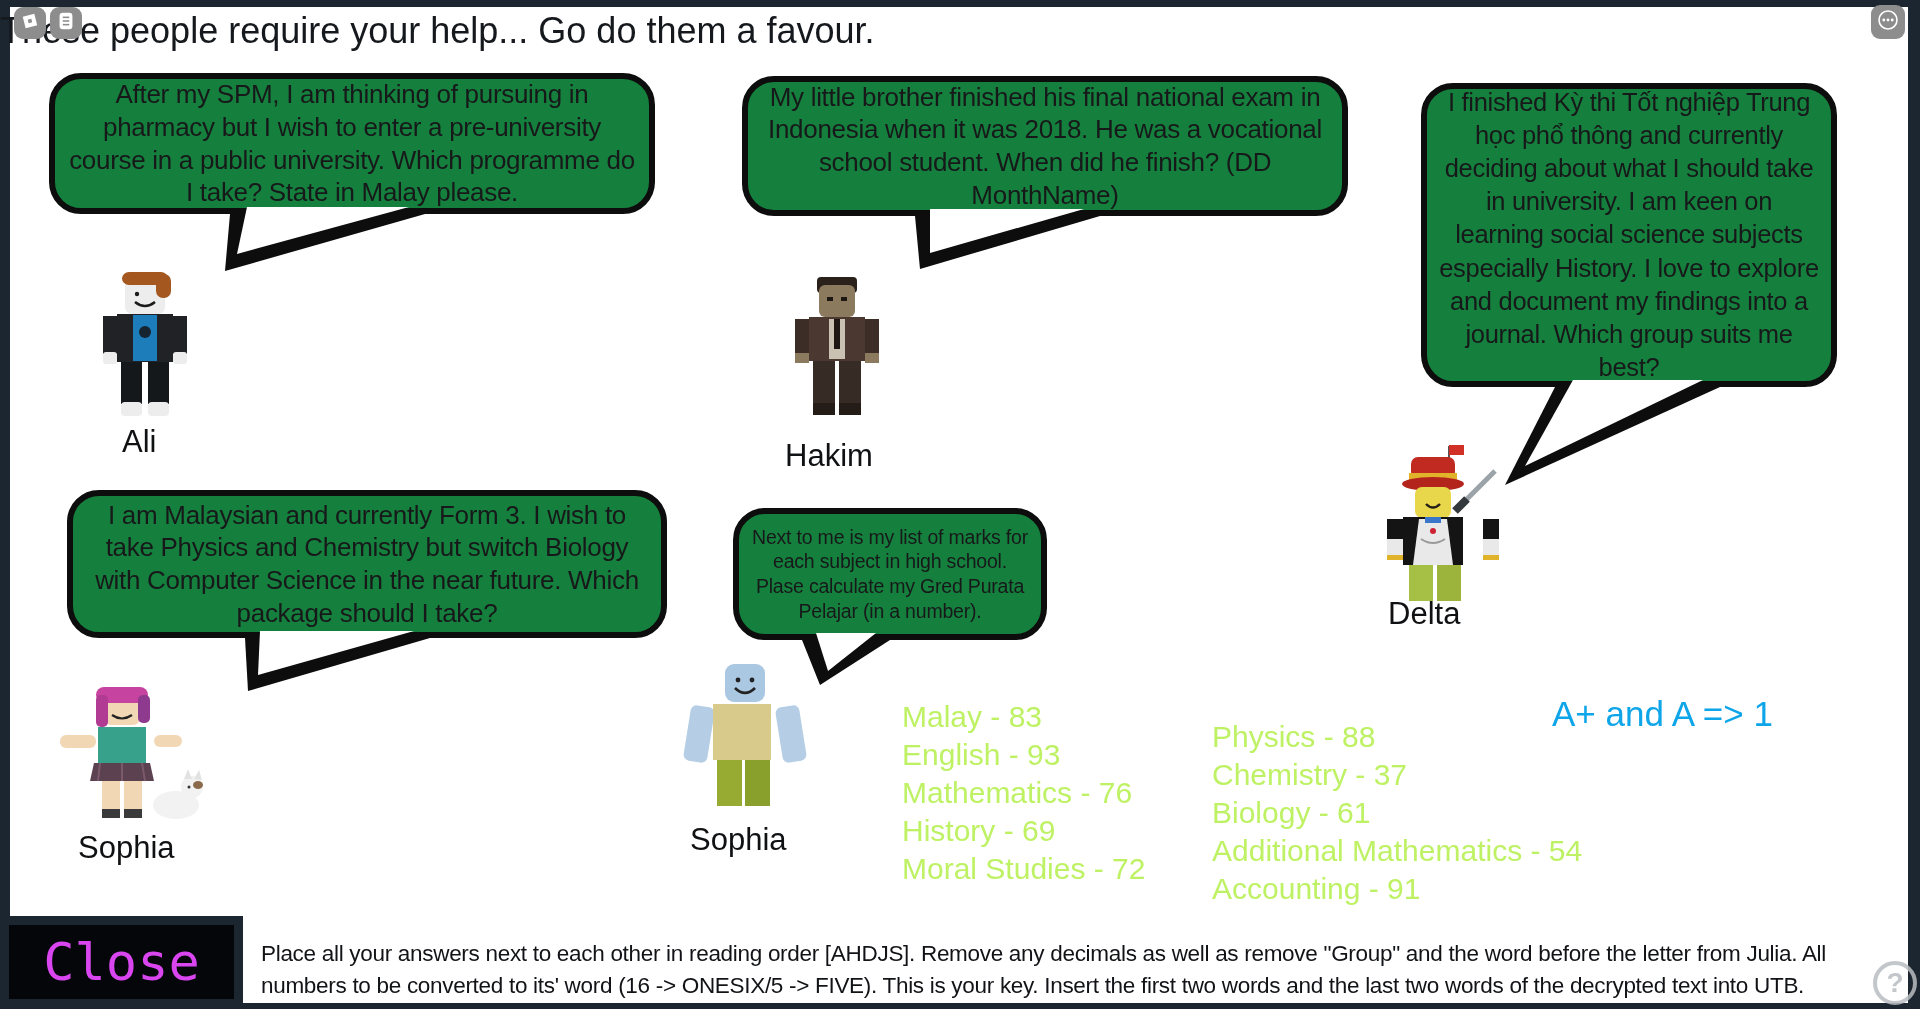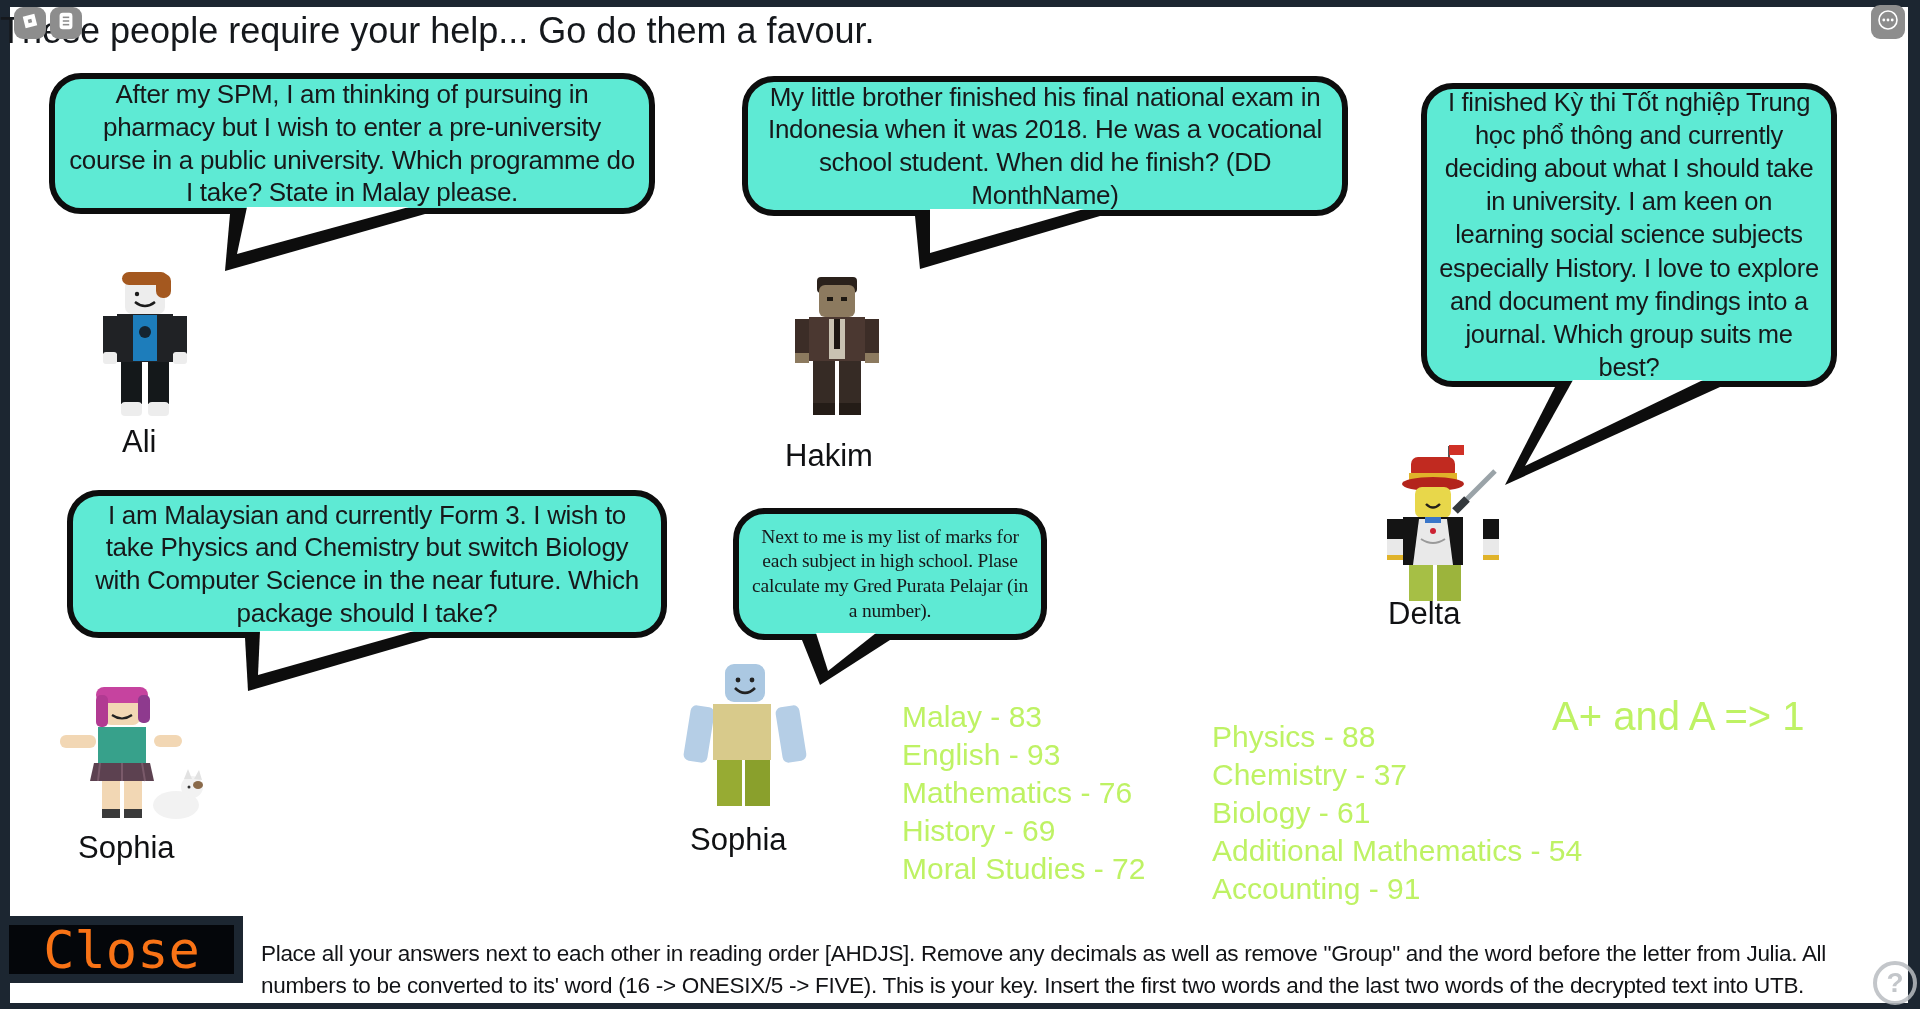--- a/index.html
+++ b/index.html
@@ -4,32 +4,32 @@
 <style>
   html,body{margin:0;padding:0;background:#0e141b;}
   .screen{
     position:relative;width:1920px;height:1009px;background:#1c2631;overflow:hidden;
     font-family:"Liberation Sans","DejaVu Sans",sans-serif;color:#141414;
   }
   .content{position:absolute;left:10px;top:7px;right:12px;bottom:6px;background:#ffffff;}
   .page-title{position:absolute;left:0;top:10px;width:100%;text-align:left;font-size:36px;color:#15181c;}
   .icon-btn{position:absolute;width:32px;height:32px;border-radius:9px;background:#8d8d8d;
     display:flex;align-items:center;justify-content:center;}
-  .bubble{position:absolute;background:#5eead4;border:6px solid #0d0d0d;border-radius:32px;
+  .bubble{position:absolute;background:#15803d;border:6px solid #0d0d0d;border-radius:32px;
     box-sizing:border-box;display:flex;align-items:center;justify-content:center;
     text-align:center;overflow:hidden;z-index:2;}
   .bubble-text{padding:2px 12px;font-size:26px;line-height:1.26;letter-spacing:-0.3px;color:#17181a;}
-  .bubble-small .bubble-text{font-size:19.5px;letter-spacing:-0.2px;font-family:Liberation Serif, serif;}
+  .bubble-small .bubble-text{font-size:19.5px;letter-spacing:-0.2px;}
   .tail{position:absolute;z-index:3;}
   .char-name{position:absolute;font-size:31px;color:#101113;}
   .avatar{position:absolute;}
   .marks-col{position:absolute;font-size:30px;line-height:38px;color:#bef264;}
-  .marks-note{position:absolute;font-size:40px;color:#bef264;}
-  .close-btn{position:absolute;left:0px;top:916px;width:243px;height:67px;background:#04060a;
-    border:9px solid #1c2631;box-sizing:border-box;color:#f97316;
+  .marks-note{position:absolute;font-size:35px;color:#0ea5e9;}
+  .close-btn{position:absolute;left:0px;top:916px;width:243px;height:92px;background:#04060a;
+    border:9px solid #1c2631;box-sizing:border-box;color:#d946ef;
     font-family:"DejaVu Sans Mono","Liberation Mono",monospace;font-size:52px;
     display:flex;align-items:center;justify-content:center;z-index:6;cursor:pointer;}
   .instructions{position:absolute;left:261px;top:938px;width:1600px;font-size:22.5px;
     line-height:32px;letter-spacing:-0.3px;color:#121316;z-index:5;}
   .help-mark{position:absolute;left:1873px;top:961px;width:44px;height:44px;border-radius:50%;
     border:4px solid #b9bdc1;box-sizing:border-box;color:#b9bdc1;font-size:28px;font-weight:bold;
     display:flex;align-items:center;justify-content:center;opacity:0.85;z-index:7;}
 </style>
 </head>
 <body>

